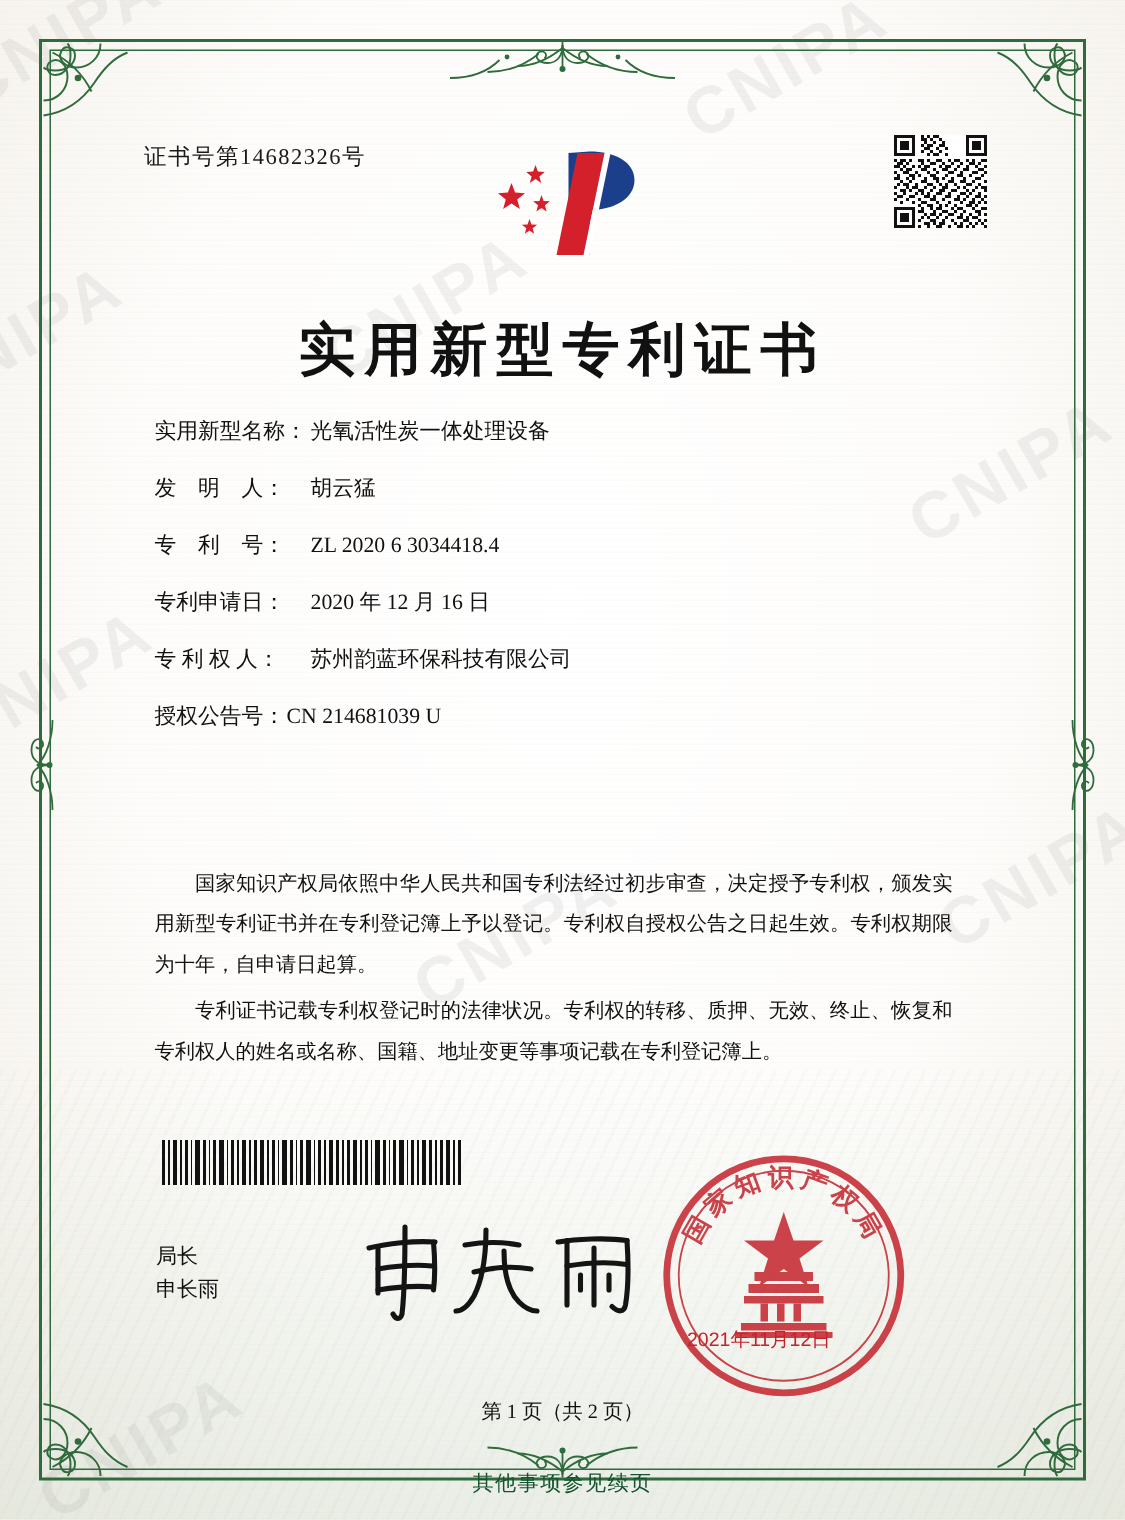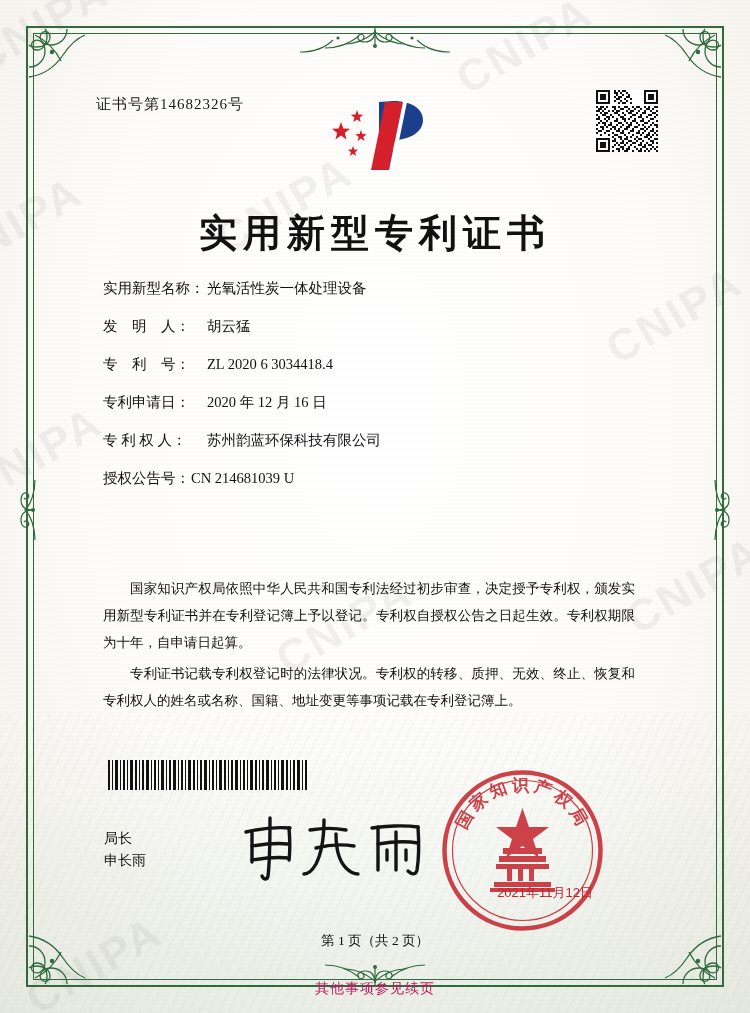--- a/index.html
+++ b/index.html
@@ -223,21 +223,21 @@
     top: 768px;
     width: 165px;
     height: 165px;
   }
   #seal svg { display:block; }
   #seal-date {
     position: absolute;
     left: 458px;
     top: 884px;
     width: 135px;
-    text-align: right;
+    text-align: left;
     font-size: 13px;
     color: #c4232c;
     font-family: "Liberation Sans", sans-serif;
     letter-spacing: 0px;
   }
 
   
   #page-number {
     position: absolute;
     left: 0; right: 0;
@@ -245,21 +245,21 @@
     text-align: center;
     font-size: 13.5px;
     color: #111;
   }
   #footer-note {
     position: absolute;
     left: 0; right: 0;
     top: 980px;
     text-align: center;
     font-size: 14px;
-    color: #be185d;
+    color: #14532d;
     letter-spacing: 1px;
   }
 </style>
 </head>
 <body>
 
 <div id="page">
 
   <div id="paper-texture"></div>
   <div id="paper-bottom-wave"></div>

